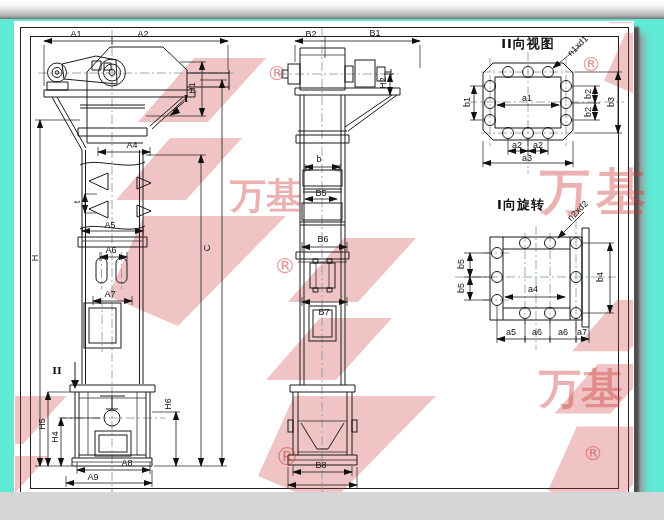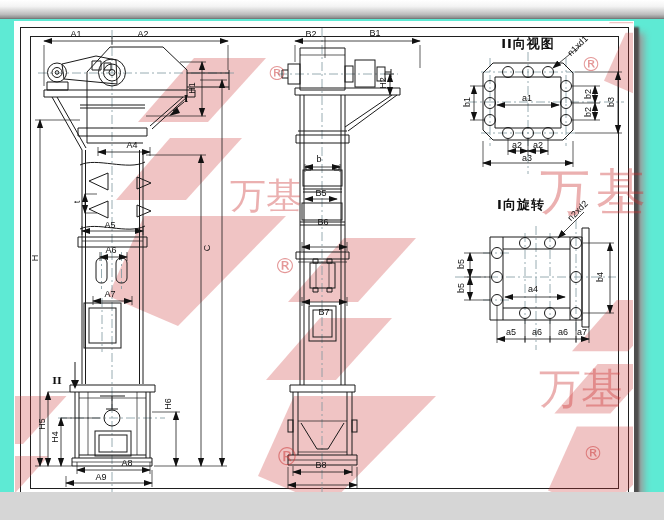--- a/index.html
+++ b/index.html
@@ -20,21 +20,21 @@
   .ld{stroke:#1a1a1a;stroke-width:.8;fill:none;marker-end:url(#ar)}
   .cl{stroke:#7d98a0;stroke-width:.8;fill:none;stroke-dasharray:9 3 2 3}
   .fl{fill:#111;stroke:none}
   .wm{fill:rgba(206,60,60,.30);stroke:none}
   .lab{position:absolute;font:9px/1 "Liberation Sans",sans-serif;color:#101010;white-space:nowrap;
        transform:translate(-50%,-50%);z-index:4;}
   .lab.v{transform:translate(-50%,-50%) rotate(-90deg);}
   .lab.d45{transform:translate(-50%,-50%) rotate(-45deg);}
   .lab.title{font:bold 13px/1 "DejaVu Sans","Liberation Sans",sans-serif;letter-spacing:1px;}
   .lab.mk{font:bold 10px/1 "DejaVu Serif","Liberation Serif",serif;}
-  .wmtx{position:absolute;font-family:"DejaVu Sans",sans-serif;font-weight:normal;
+  .wmtx{position:absolute;font-family:"DejaVu Sans",sans-serif;font-weight:bold;
         color:rgba(202,48,48,.38);transform:translate(-50%,-50%);z-index:3;white-space:nowrap;}
   .wmreg{position:absolute;font-family:"DejaVu Sans",sans-serif;color:rgba(202,48,48,.50);
          transform:translate(-50%,-50%);z-index:3;}
 </style>
 </head>
 <body>
 
 <div id="screen">
   <div id="topbar"></div>
   <div id="sheet"></div>
@@ -366,33 +366,33 @@
   <div class="lab" style="left:143px;top:34px">A2</div>
   <div class="lab v" style="left:192px;top:88px">H1</div>
   <div class="lab mk" style="left:186px;top:99px">I</div>
   <div class="lab" style="left:132px;top:145px">A4</div>
   <div class="lab v" style="left:77px;top:202px">t</div>
   <div class="lab" style="left:110px;top:225px">A5</div>
   <div class="lab" style="left:111px;top:250px">A6</div>
   <div class="lab" style="left:110px;top:294px">A7</div>
   <div class="lab v" style="left:35px;top:258px">H</div>
   <div class="lab v" style="left:207px;top:248px">C</div>
-  <div class="lab mk" style="left:57px;top:381px">II</div>
+  <div class="lab mk" style="left:57px;top:371px">II</div>
   <div class="lab v" style="left:42px;top:424px">H5</div>
   <div class="lab v" style="left:55px;top:437px">H4</div>
   <div class="lab v" style="left:168px;top:404px">H6</div>
   <div class="lab" style="left:127px;top:463px">A8</div>
-  <div class="lab" style="left:101px;top:477px">A9</div>
+  <div class="lab" style="left:93px;top:477px">A9</div>
 
   <div class="lab" style="left:311px;top:34px">B2</div>
   <div class="lab" style="left:375px;top:33px">B1</div>
   <div class="lab v" style="left:383px;top:83px">H2</div>
   <div class="lab" style="left:319px;top:159px">b</div>
   <div class="lab" style="left:321px;top:193px">B5</div>
-  <div class="lab" style="left:323px;top:222px">B6</div>
+  <div class="lab" style="left:323px;top:239px">B6</div>
   <div class="lab" style="left:324px;top:312px">B7</div>
   <div class="lab" style="left:321px;top:465px">B8</div>
   <div class="lab" style="left:321px;top:507px">B9</div>
 
   <div class="lab title" style="left:528px;top:43px">II向视图</div>
   <div class="lab d45" style="left:578px;top:46px">n1xd1</div>
   <div class="lab" style="left:527px;top:98px">a1</div>
   <div class="lab" style="left:517px;top:145px">a2</div>
   <div class="lab" style="left:538px;top:145px">a2</div>
   <div class="lab" style="left:527px;top:158px">a3</div>

